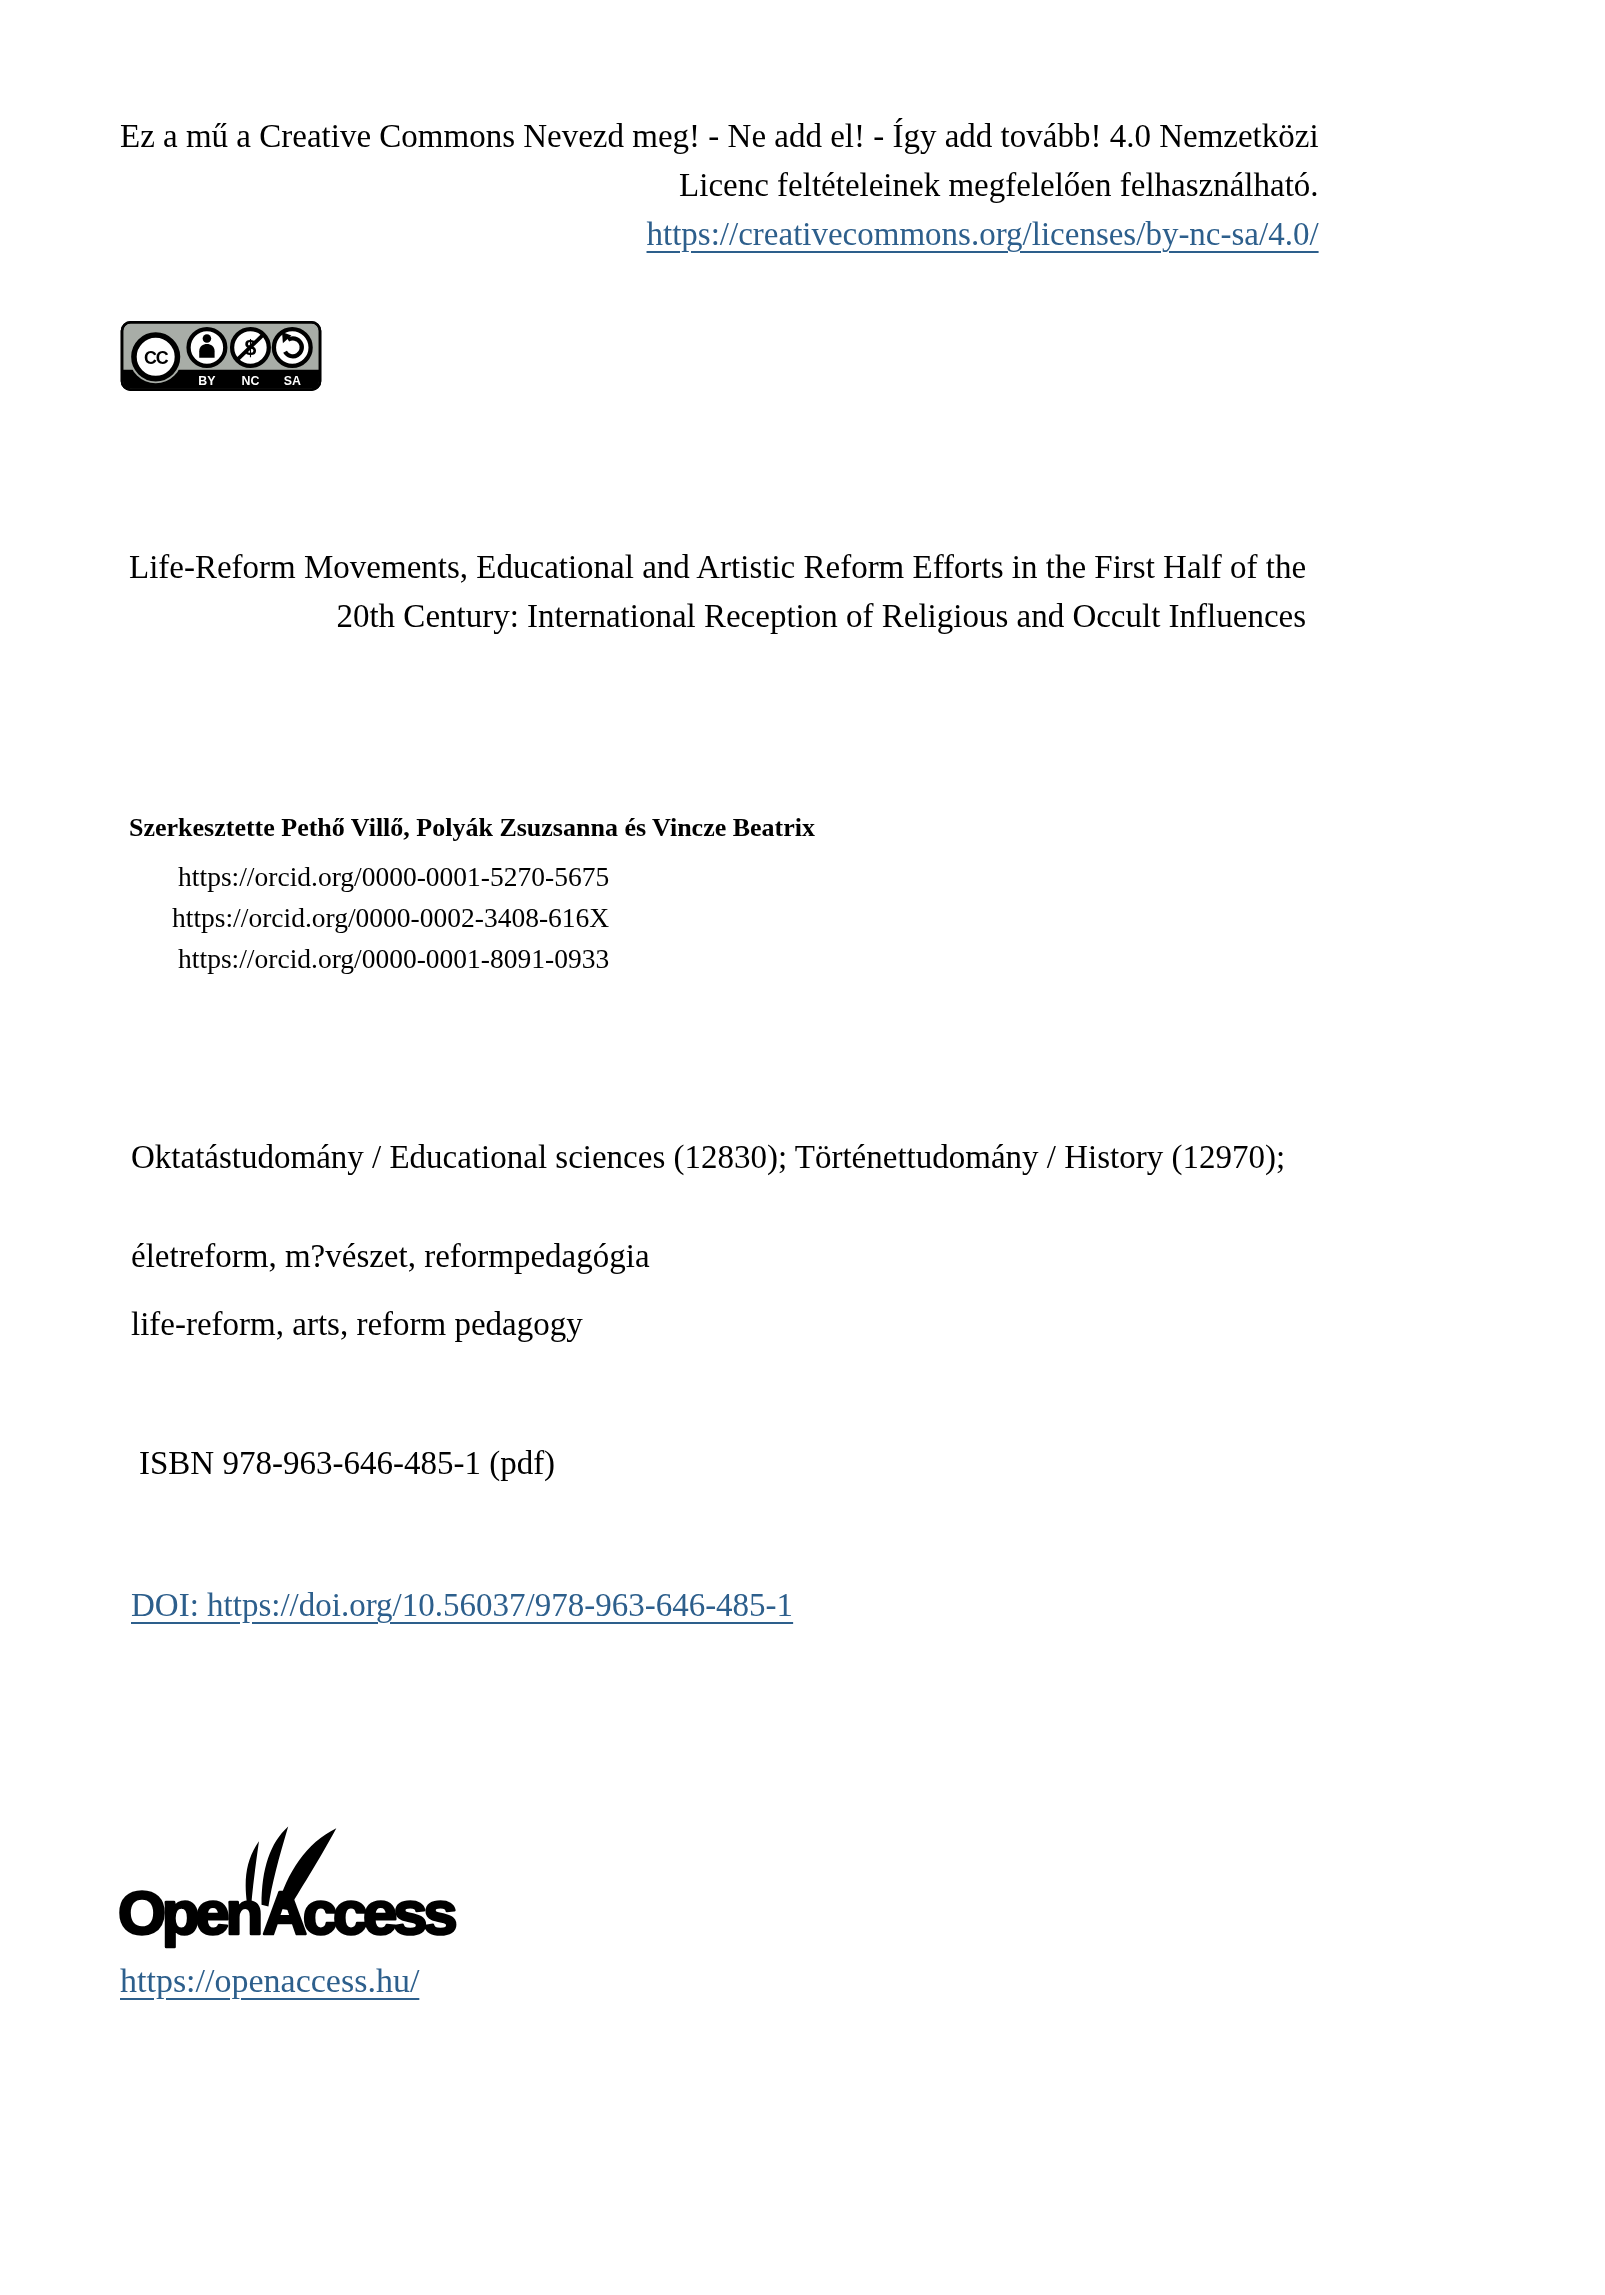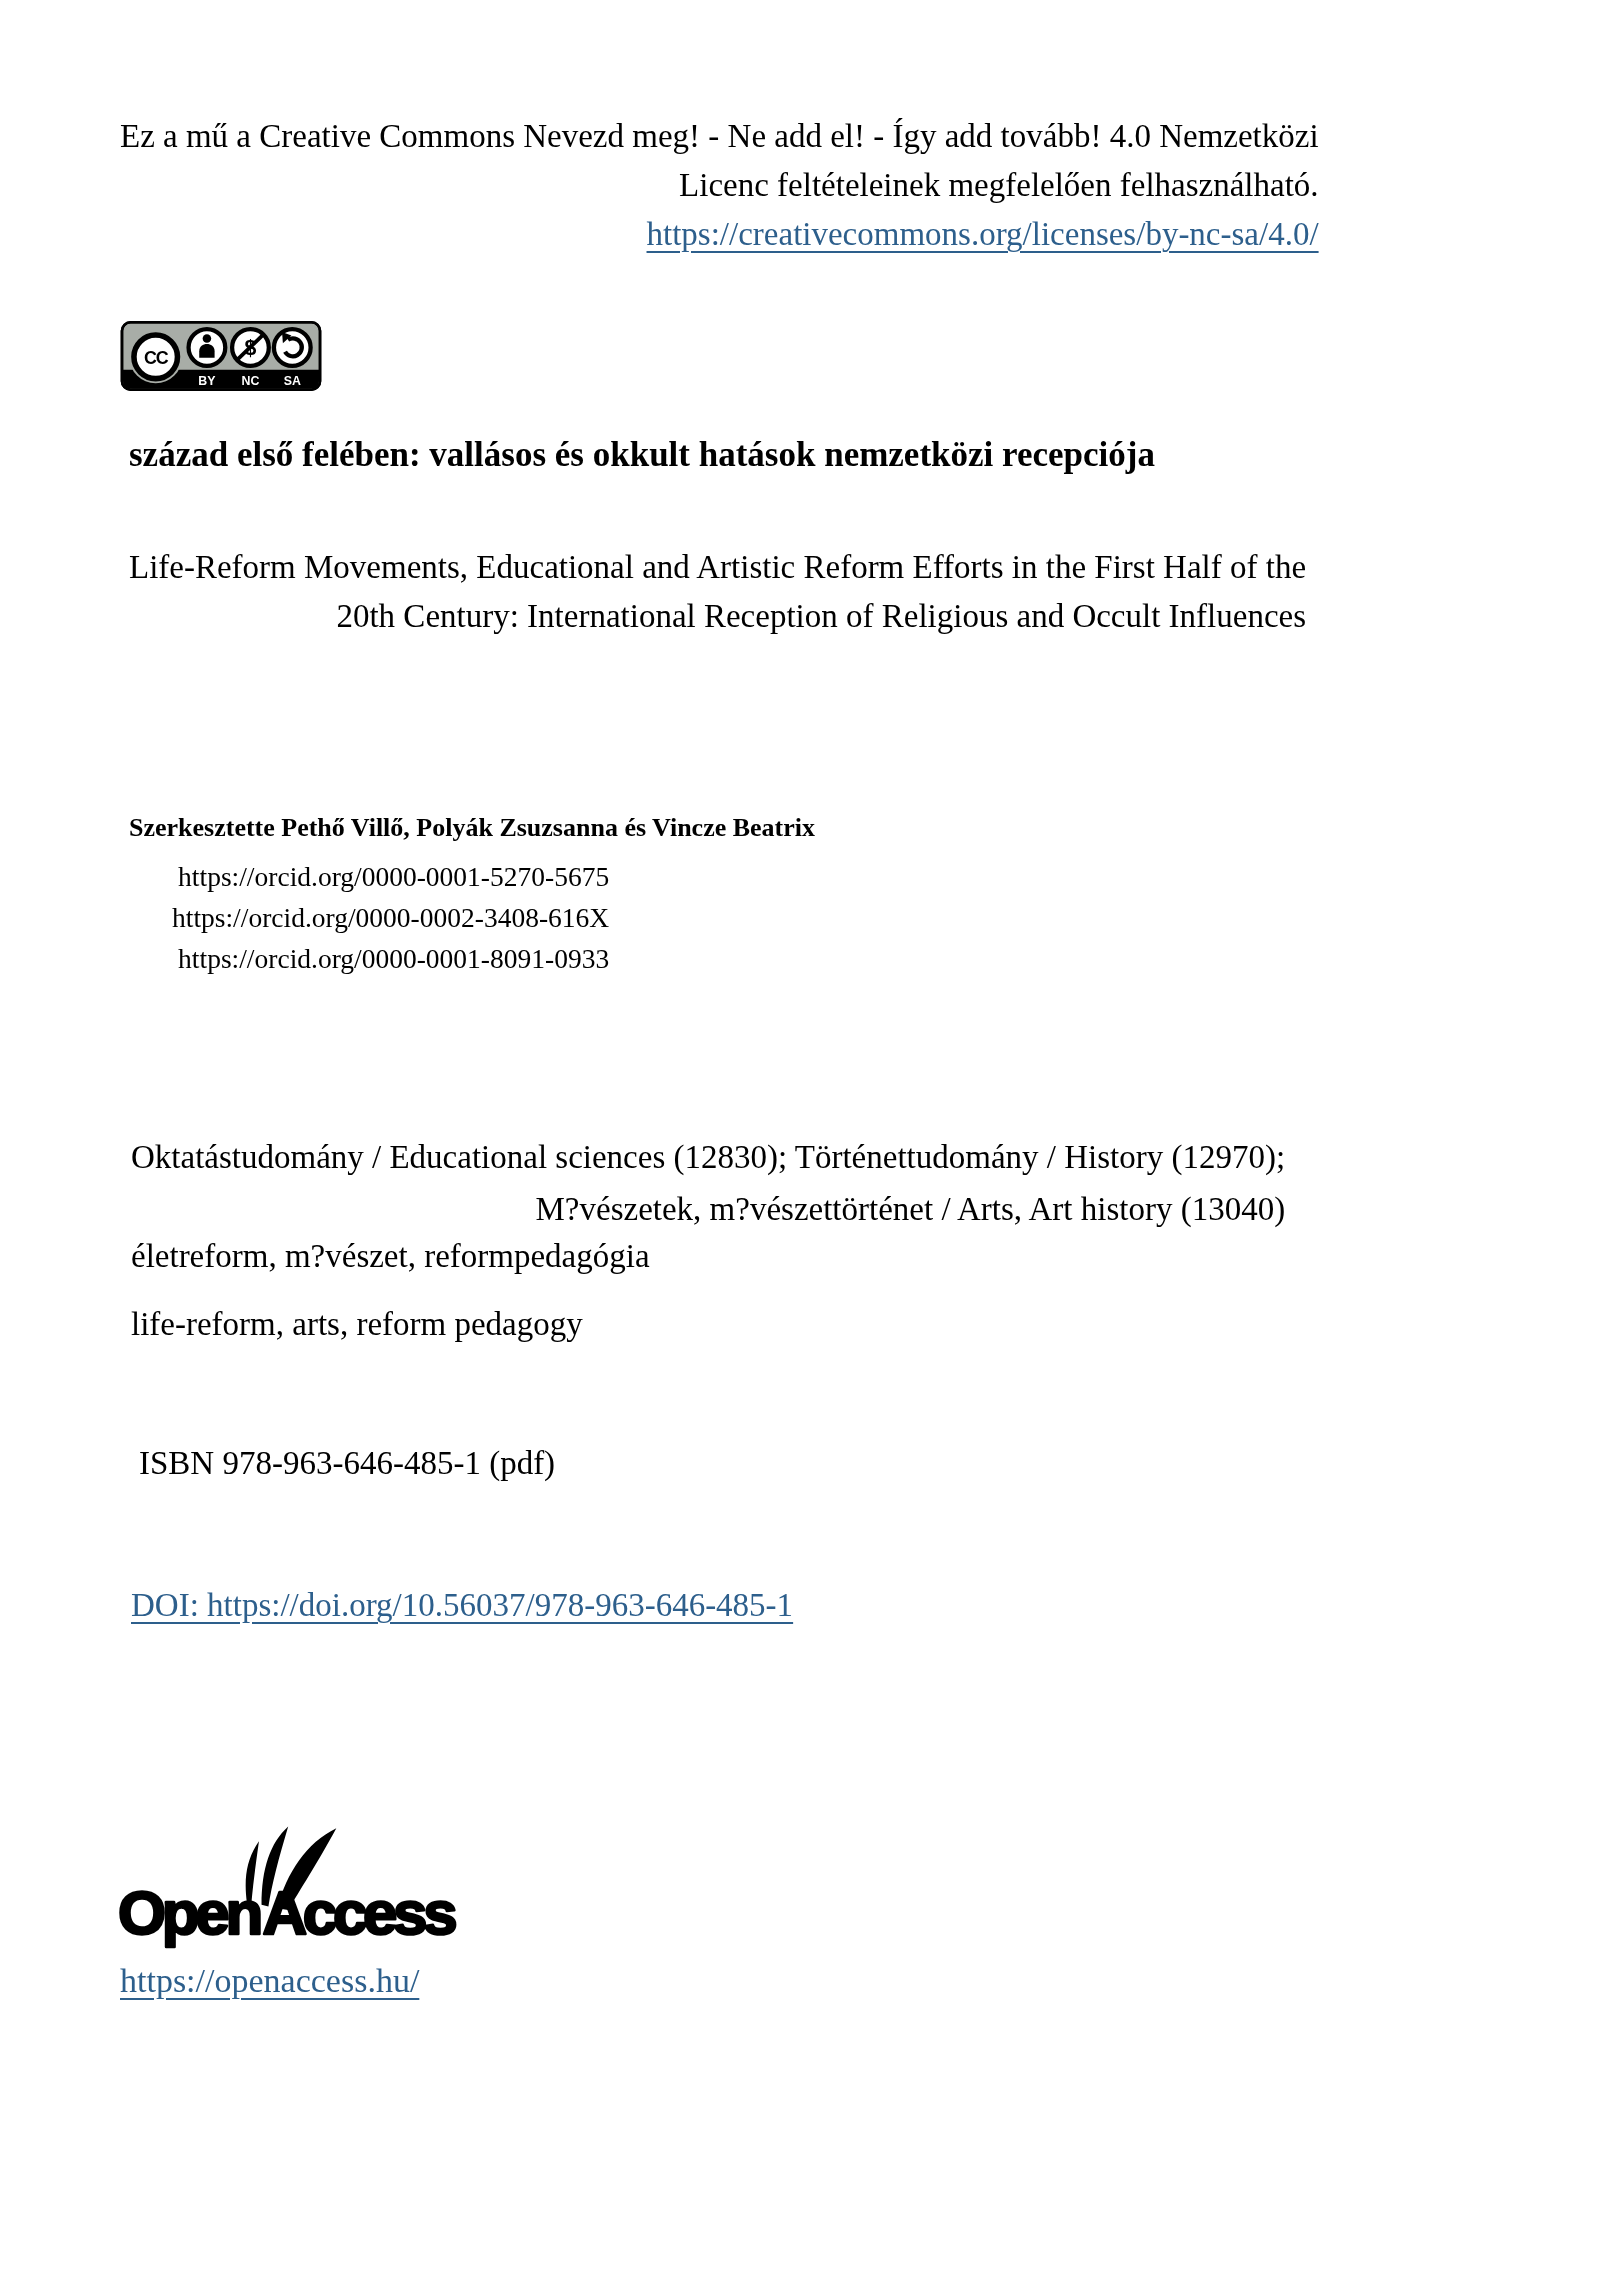--- a/index.html
+++ b/index.html
@@ -103,41 +103,39 @@
       <polygon points="189,13 200,17 190,26" fill="#000000"></polygon>
     </g>
 
     <text x="101" y="75" text-anchor="middle" font-size="14.5" class="badge-label">BY</text>
     <text x="152" y="75" text-anchor="middle" font-size="14.5" class="badge-label">NC</text>
     <text x="201" y="75" text-anchor="middle" font-size="14.5" class="badge-label">SA</text>
   </svg>
 </div>
 
 <div class="abs title-hu">
-  <span class="line">század első felében: vallásos és okkult hatások nemzetközi recepciója</span>
 </div>
 
 <div class="abs title-en">
   <span class="line">Life-Reform Movements, Educational and Artistic Reform Efforts in the First Half of the</span>
   <span class="line">20th Century: International Reception of Religious and Occult Influences</span>
 </div>
 
 <div class="abs editors">
   <span class="line">Szerkesztette Pethő Villő, Polyák Zsuzsanna és Vincze Beatrix</span>
 </div>
 
 <div class="abs orcids">
   <a class="line">https://orcid.org/0000-0001-5270-5675</a>
   <a class="line">https://orcid.org/0000-0002-3408-616X</a>
   <a class="line">https://orcid.org/0000-0001-8091-0933</a>
 </div>
 
 <div class="abs subjects">
   <span class="line">Oktatástudomány / Educational sciences (12830); Történettudomány / History (12970);</span>
-  <span class="line">M?vészetek, m?vészettörténet / Arts, Art history (13040)</span>
 </div>
 
 <div class="abs kw-hu">
   <span class="line">életreform, m?vészet, reformpedagógia</span>
 </div>
 <div class="abs kw-en">
   <span class="line">life-reform, arts, reform pedagogy</span>
 </div>
 
 <div class="abs isbn">

